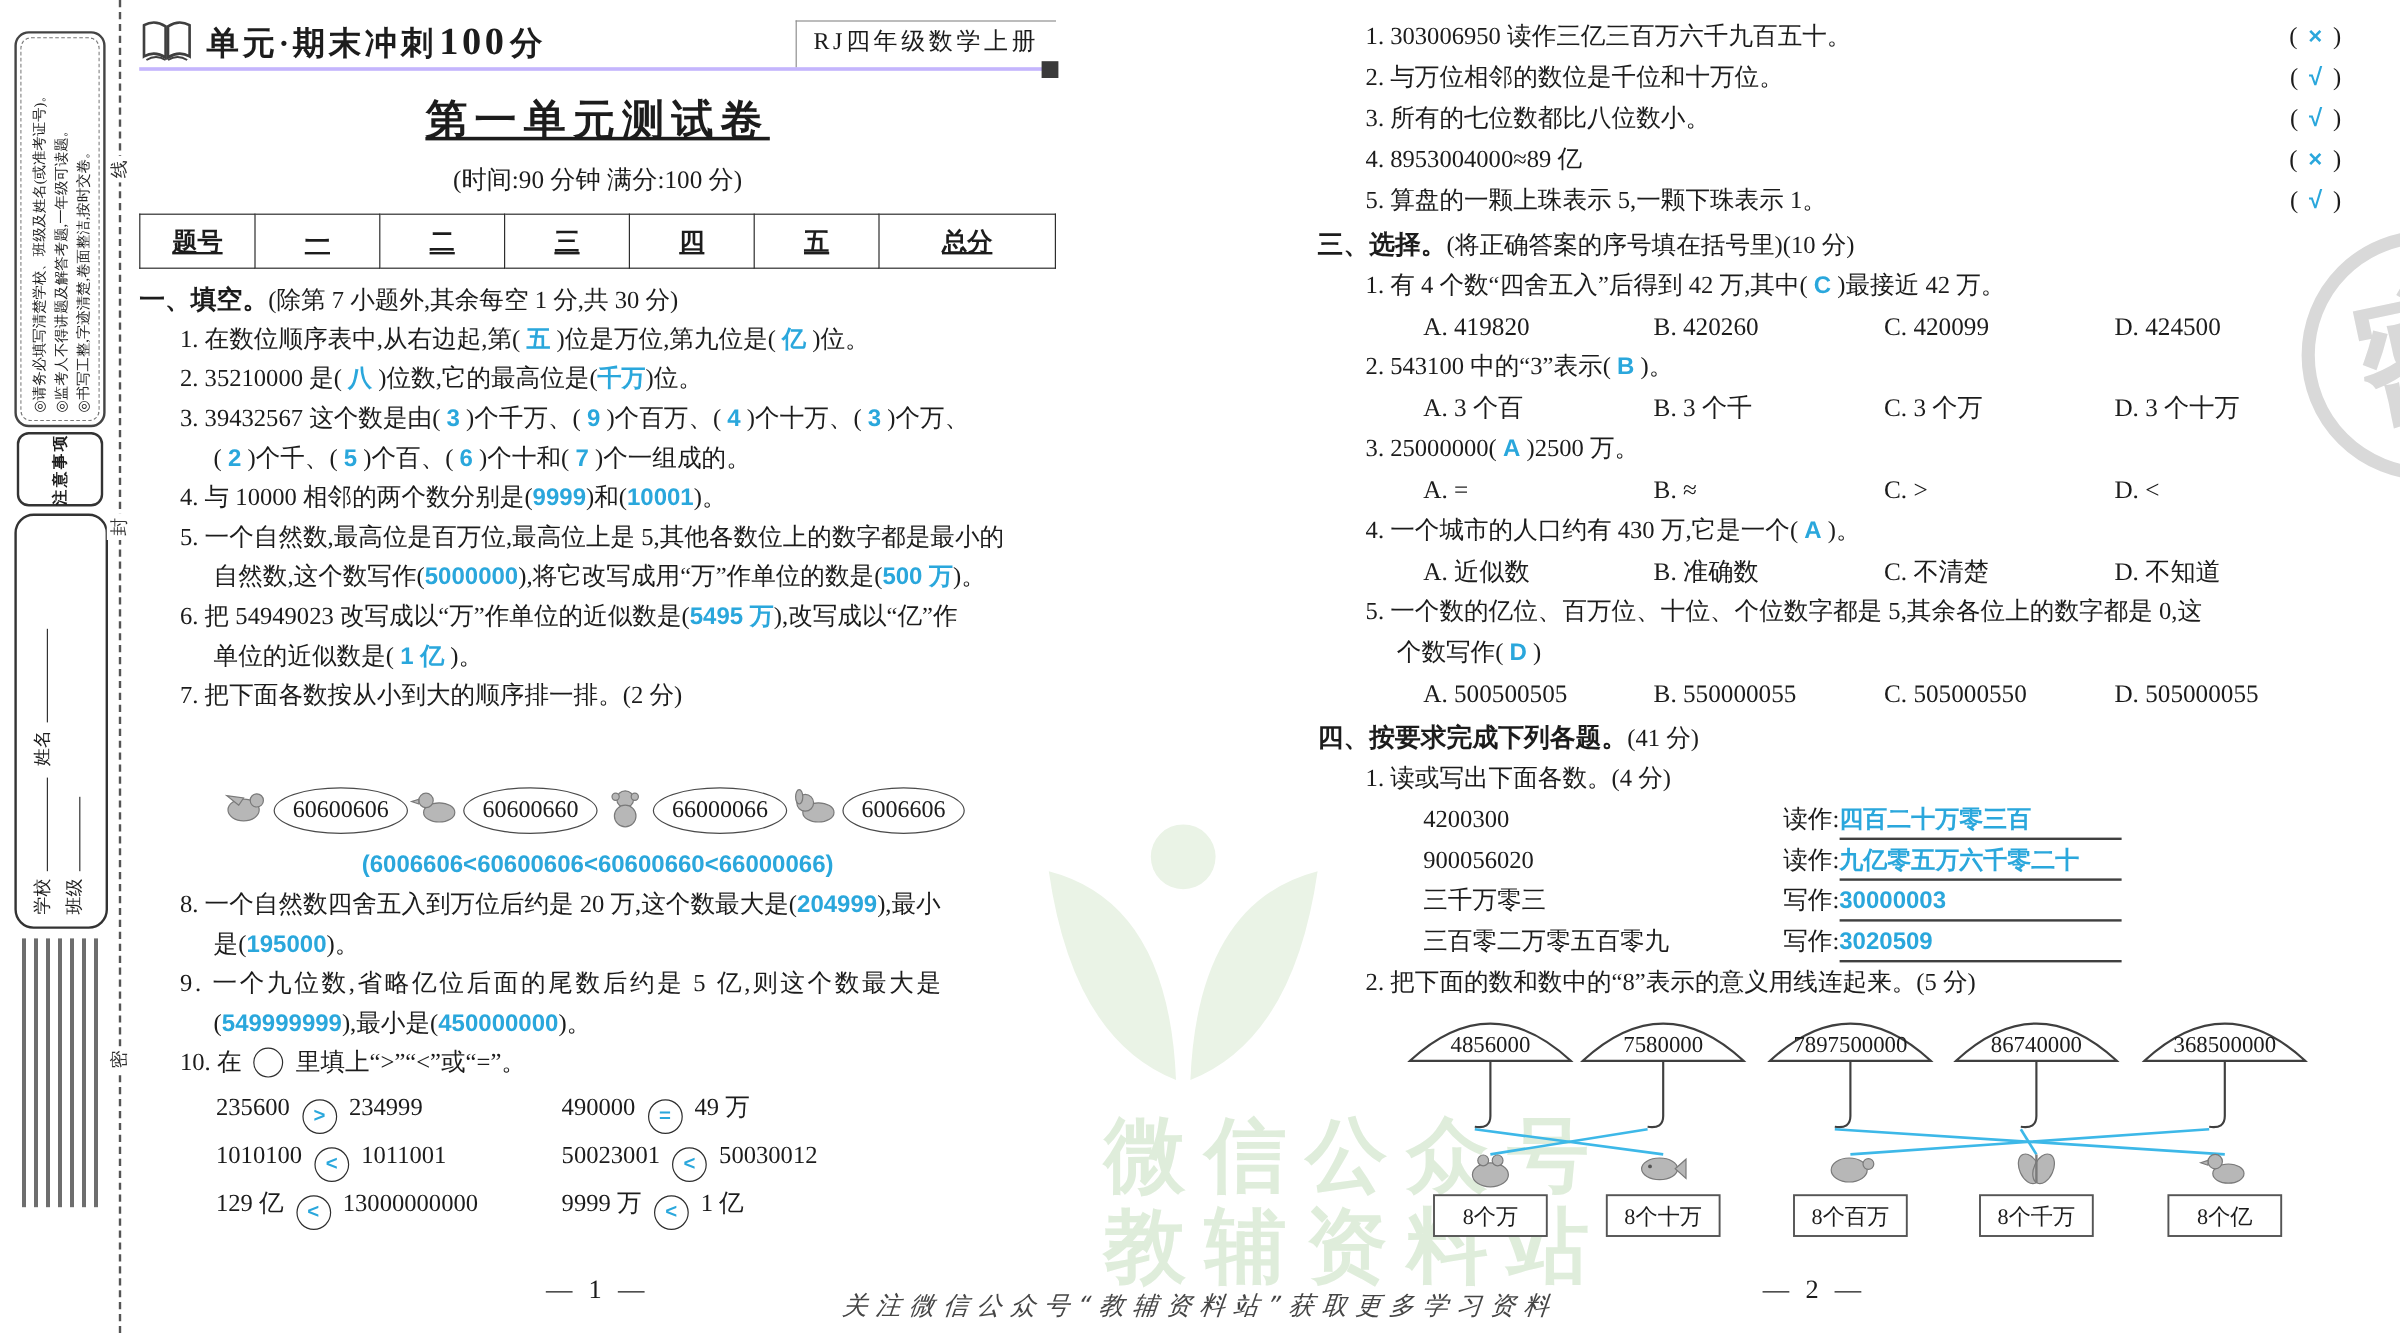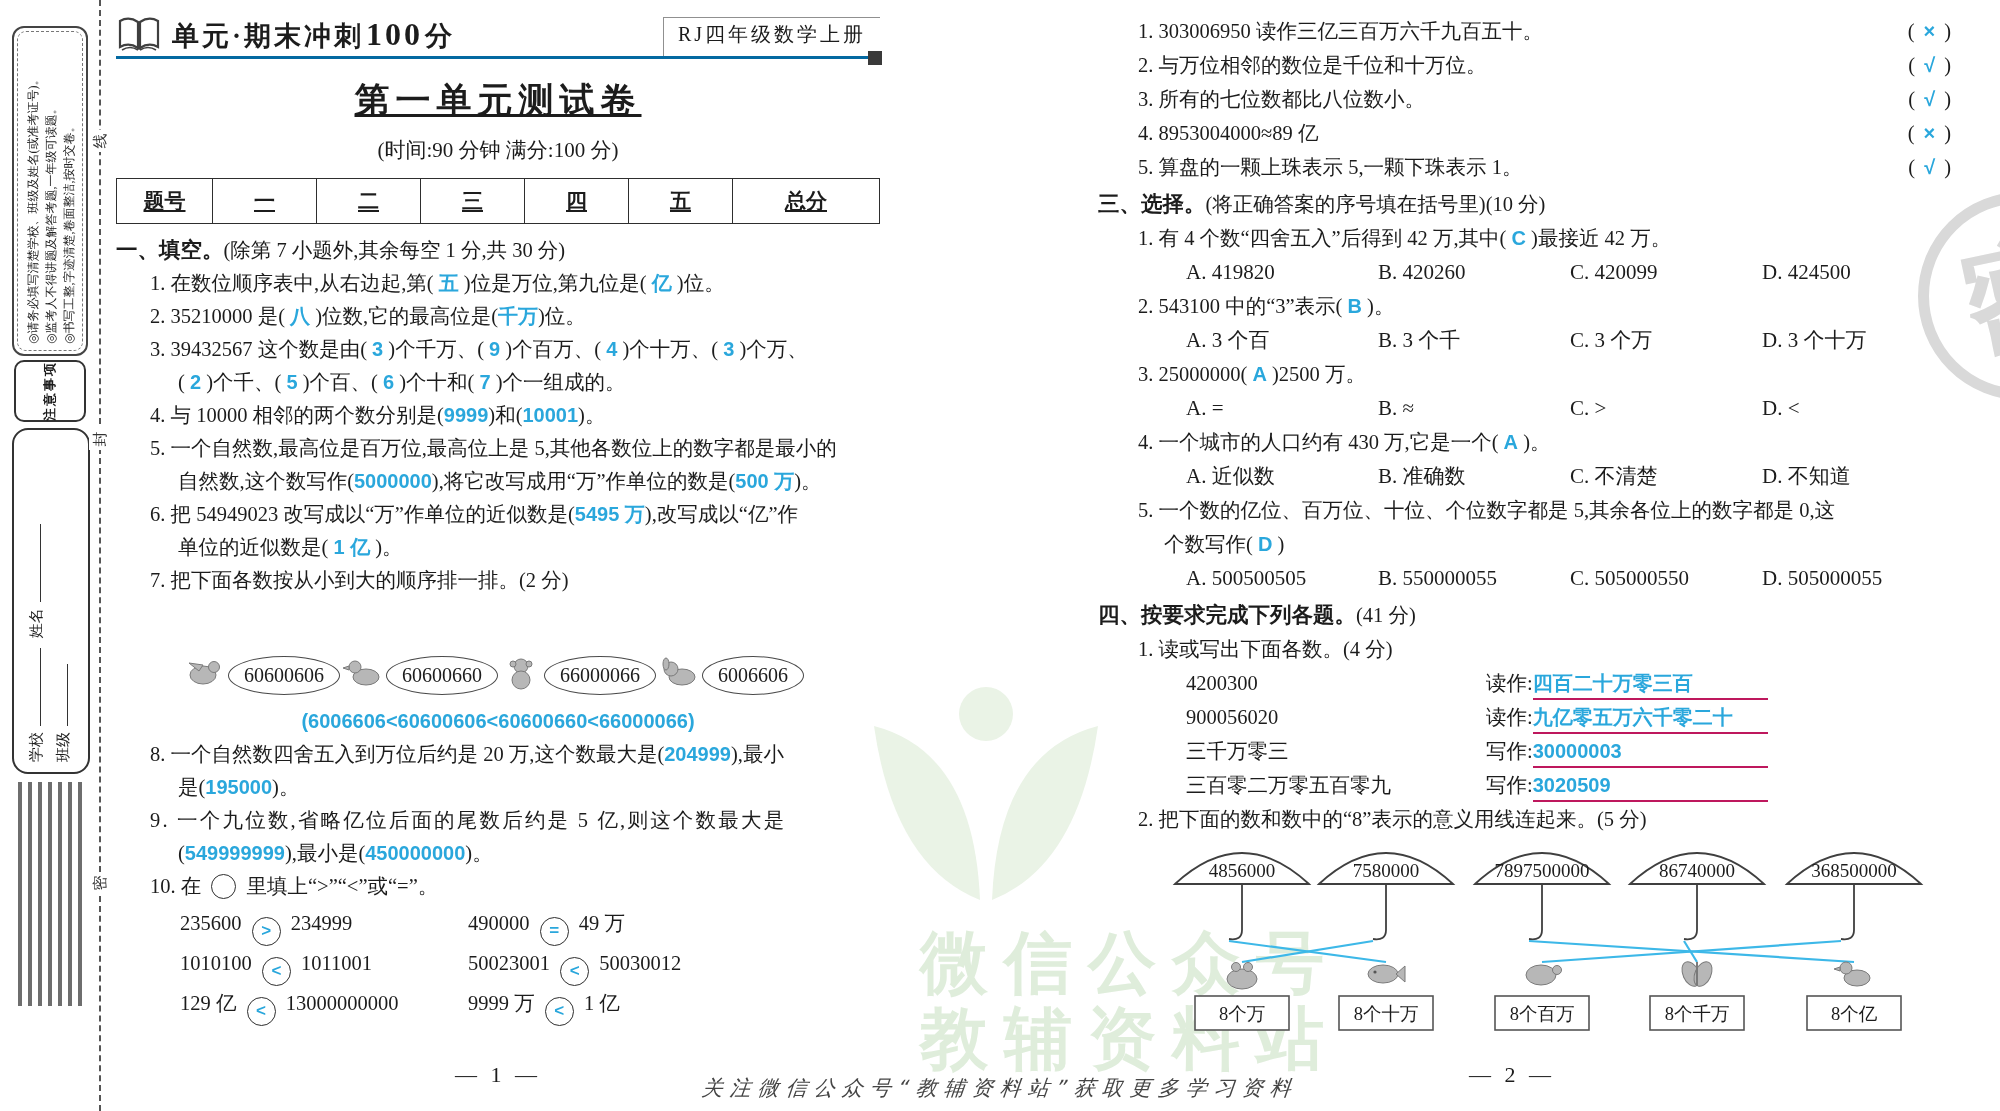--- a/index.html
+++ b/index.html
@@ -36,21 +36,21 @@
   .w80{width:78px}.w60{width:62px}
   .bars{position:absolute;left:18px;top:782px;width:66px;height:224px;z-index:1;
         background:repeating-linear-gradient(90deg,#6e6e6e 0 4px,transparent 4px 10px);}
   .sealline{position:absolute;left:99px;top:0;height:1111px;border-left:2px dashed #555;z-index:1;}
   .sealchar{position:absolute;left:89px;width:22px;height:22px;line-height:22px;text-align:center;
             background:#fff;transform:rotate(-90deg);font-size:15px;z-index:2;color:#333;}
   
   .page{position:absolute;z-index:2;}
   .pageL{left:116px;top:4px;width:764px;}
   .pageR{left:1098px;top:2px;width:866px;}
-  .hdr{display:flex;align-items:flex-end;gap:10px;height:52px;border-bottom:3px solid #0369a1;position:relative;}
+  .hdr{display:flex;align-items:flex-end;gap:10px;height:52px;border-bottom:3px solid #c4b5fd;position:relative;}
   .hdr-sq{position:absolute;right:-2px;bottom:-9px;width:14px;height:14px;background:#3a3a3a;}
   .brand{font-size:27px;font-weight:bold;letter-spacing:3px;white-space:nowrap;padding-bottom:2px;}
   .bnum{font-size:32px;padding:0 2px;}
   .edition{margin-left:auto;font-size:20px;letter-spacing:3px;padding:3px 14px 8px;
            border-left:1px solid #909090;border-top:1px solid #909090;white-space:nowrap;}
   .title{text-align:center;font-size:35px;font-weight:bold;letter-spacing:6px;margin:18px 0 0 0;text-decoration:underline;}
   .meta{text-align:center;font-size:21px;margin-top:12px;}
   table.score{margin-top:14px;width:100%;border-collapse:collapse;}
   table.score td{border:1.6px solid #2e2e2e;height:42px;text-align:center;font-size:21px;
                  font-weight:bold;font-family:"Liberation Sans",sans-serif;text-decoration:underline;}
@@ -59,21 +59,21 @@
   .pageL .lines{margin-top:10px;}
   .line{position:relative;height:33px;line-height:33px;white-space:nowrap;}
   .linesR .line{height:34px;line-height:34px;}
   .in1{padding-left:34px}.in2{padding-left:62px}
   .linesR .in1{padding-left:40px}.linesR .in2{padding-left:66px}
   .center{text-align:center;padding-left:0;}
   .sp{letter-spacing:2.2px;}
   .head{margin-top:3px;}
   .bold{font-weight:bold;font-family:"Liberation Sans","DejaVu Sans",sans-serif;font-size:21.5px;}
   .ans{color:#2aa7dc;font-weight:bold;font-family:"Liberation Sans","DejaVu Sans",sans-serif;font-size:20px;}
-  .ans.u{display:inline-block;min-width:235px;border-bottom:2px solid #be185d;height:30px;line-height:30px;}
+  .ans.u{display:inline-block;min-width:235px;border-bottom:2px solid #404040;height:30px;line-height:30px;}
   .circ{display:inline-block;width:27px;height:27px;line-height:25px;border:1.6px solid #2e2e2e;border-radius:50%;
         text-align:center;color:#2aa7dc;font-weight:bold;font-size:17px;margin:0 5px;vertical-align:-6px;
         font-family:"Liberation Sans",sans-serif;}
   .circ.empty{width:23px;height:23px;}
   .rseg{position:absolute;right:4px;}
   .rseg .t{padding:0 9px;}
   .cmp{height:40px;line-height:40px;padding-left:64px;}
   .cmpL{display:inline-block;width:288px;}
   .optrow{padding-left:88px;}
   .opt{display:inline-block;width:192px;font-size:21px;}

